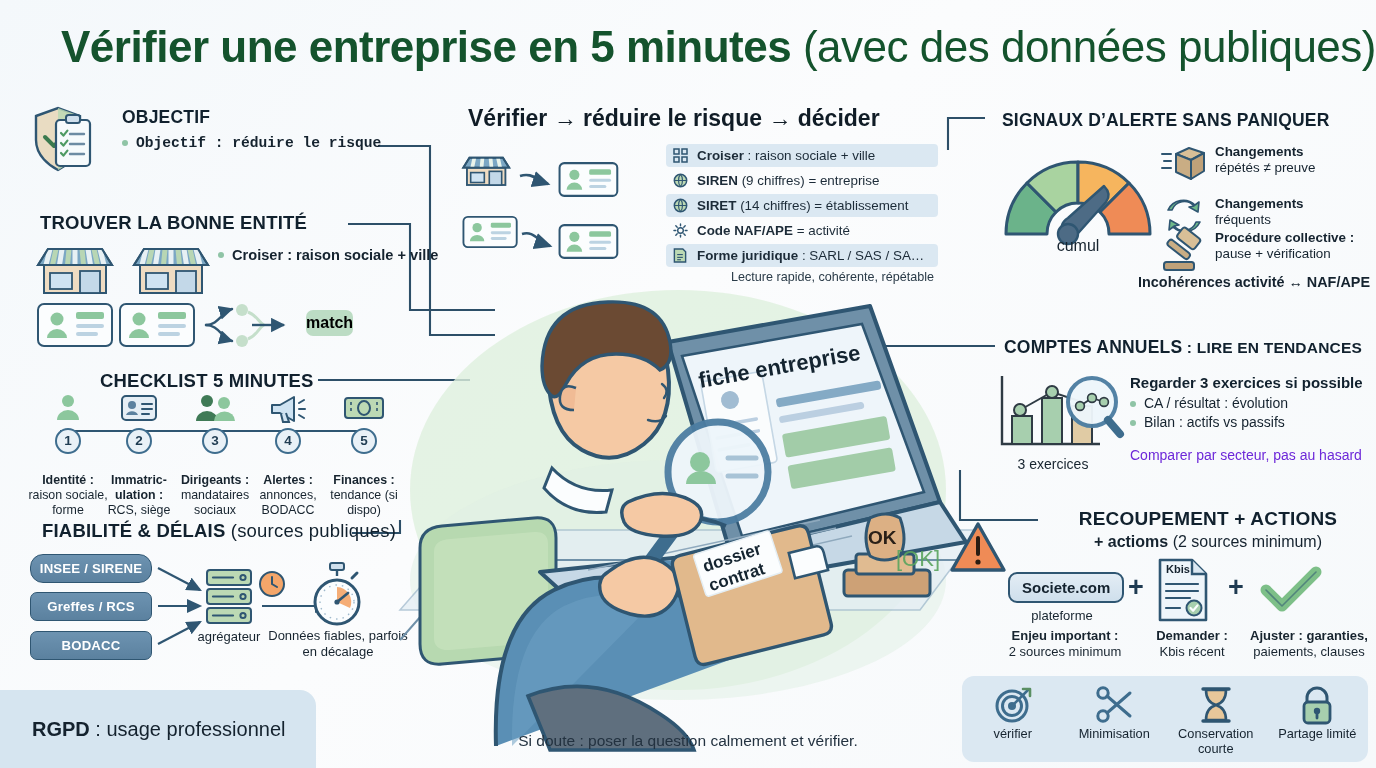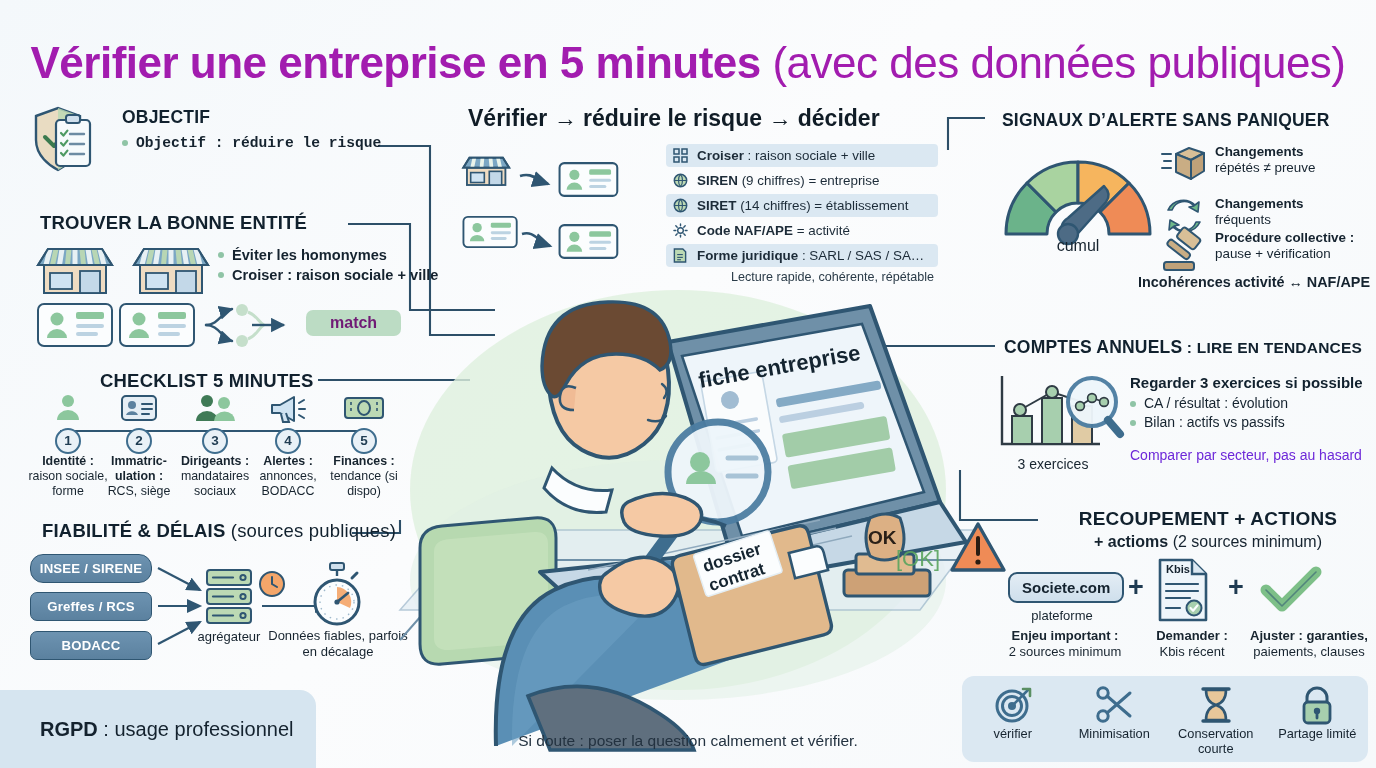--- a/index.html
+++ b/index.html
@@ -9,27 +9,26 @@
     background: linear-gradient(135deg, #f4f8fb 0%, #fbfcfd 45%, #f6f9fb 100%);
     position: relative;
     color: #1e3347;
   }
   .stage { position: absolute; inset: 0; }
   .abs { position: absolute; }
 
   
   #title {
     left: 0; right: 0; top: 22px;
-    text-align: center;
-    color: #a21caf;
+    text-align: right;
+    color: #14532d;
     font-size: 44px;
     font-weight: bold;
     letter-spacing: -0.5px;
     white-space: nowrap;
-    margin-top: 16px;
   }
   #title .light { font-weight: normal; }
 
   
   .sec-title {
     font-size: 17.5px; font-weight: bold; color: #11212e;
     letter-spacing: 0.2px; white-space: nowrap;
   }
   .sec-title .thin { font-weight: normal; }
   .sec-sub { font-size: 15px; font-weight: bold; color: #11212e; }
@@ -67,21 +66,21 @@
   }
 
   
   .ck-col { position: absolute; width: 86px; text-align: center; top: 0; }
   .ck-num {
     width: 26px; height: 26px; border-radius: 50%;
     border: 2px solid #3e6d8e; background: #e9f1f7;
     color: #1f3c52; font-size: 13.5px; font-weight: bold;
     line-height: 22px; margin: 0 auto;
   }
-  .ck-lbl { font-size: 12.4px; line-height: 1.22; color: #17242f; margin-top: 0; }
+  .ck-lbl { font-size: 12.4px; line-height: 1.22; color: #17242f; margin-top: 19px; }
   .ck-lbl b { font-weight: bold; }
 
   
   .src-pill {
     width: 122px; height: 29px; border-radius: 7px;
     background: linear-gradient(#6d93b1,#5b819f);
     border: 1.6px solid #2f5害; border: 1.6px solid #2f5672;
     color: #fff; font-size: 13.2px; font-weight: bold;
     display: flex; align-items: center; justify-content: center;
     letter-spacing: .2px;
@@ -91,42 +90,42 @@
 
   
   .r-item { display: flex; gap: 9px; align-items: flex-start; }
   .r-txt { font-size: 13.4px; line-height: 1.2; color: #15232f; }
   .r-txt b { font-weight: bold; }
 
   
   #rgpd-band {
     left: 0; bottom: 0; width: 316px; height: 78px;
     background: #d6e5f0; border-top-right-radius: 16px;
-    display: flex; align-items: center; padding-left: 40px;
+    display: flex; align-items: center; padding-left: 32px;
   }
   #rgpd-band .t { font-size: 20px; color: #14222e; }
   #rgpd-band .t b { font-weight: bold; }
 
   #rgpd-icons {
     right: 8px; bottom: 6px; width: 406px; height: 86px;
     background: #dbe8f2; border-radius: 12px;
     display: flex; align-items: flex-start; justify-content: space-around;
     padding-top: 9px;
   }
   .ri { width: 96px; text-align: center; }
   .ri .lab { font-size: 12.8px; color: #15232f; line-height: 1.15; margin-top: 2px;}
 
   #bottom-note {
     left: 0; right: 0; bottom: 18px; text-align: center;
     font-size: 15.5px; color: #233240;
   }
 
   .match-pill {
-    background: #bcdcc4; color: #701a75; font-weight: bold;
-    font-size: 16px; padding: 4px 24px; border-radius: 7px;
+    background: #bcdcc4; color: #000000; font-weight: bold;
+    font-size: 16px; padding: 4px 0; border-radius: 7px;
   }
   .societe-pill {
     background: linear-gradient(#e3edf5,#cfdfec);
     border: 2px solid #2f5672; border-radius: 9px;
     font-size: 15px; font-weight: bold; color: #14222e;
     padding: 5px 12px; white-space: nowrap;
   }
   .plus { font-size: 27px; font-weight: bold; color: #1f3b52; }
   svg { display: block; overflow: visible; }
 </style>
@@ -203,21 +202,20 @@
       <rect x="14" y="30" width="22" height="16" fill="#cfe3f2" stroke="#2f5672" stroke-width="1.8"></rect>
       <rect x="44" y="28" width="20" height="22" fill="#c3d8e8" stroke="#2f5672" stroke-width="1.8"></rect>
       <path d="M2 22 L12 6 H66 L76 22 Z" fill="#7ba7c4" stroke="#2f5672" stroke-width="2"></path>
       <path d="M14 6 l-4 16 M26 6 l-2.5 16 M39 6 l0 16 M52 6 l2.5 16 M64 6 l4 16" stroke="#f3f8fa" stroke-width="5" opacity=".9"></path>
       <path d="M20 6 l-3.5 16 M33 6 l-1.5 16 M46 6 l1.5 16 M58 6 l3.5 16" stroke="#bcd9b4" stroke-width="5" opacity=".95"></path>
       <path d="M2 22 L12 6 H66 L76 22 Z" fill="none" stroke="#2f5672" stroke-width="2"></path>
     </g>
   </svg>
 
   <ul class="bullets abs" style="left:218px;top:245px;">
-    <li><b>Éviter les homonymes</b></li>
     <li><b>Croiser : raison sociale + ville</b></li>
   </ul>
 
   <svg class="abs" style="left:36px;top:300px;" width="260" height="50" viewBox="0 0 260 50">
     <g>
       <rect x="2" y="4" width="74" height="42" rx="6" fill="#fbfdfe" stroke="#2f5672" stroke-width="2"></rect>
       <circle cx="21" cy="19" r="6.5" fill="#8cc79d"></circle>
       <path d="M11 38 a10 9 0 0 1 20 0 z" fill="#8cc79d"></path>
       <rect x="40" y="12" width="28" height="7" rx="2" fill="#8cc79d"></rect>
       <rect x="40" y="24" width="28" height="4" rx="2" fill="#bcd3e2"></rect>

